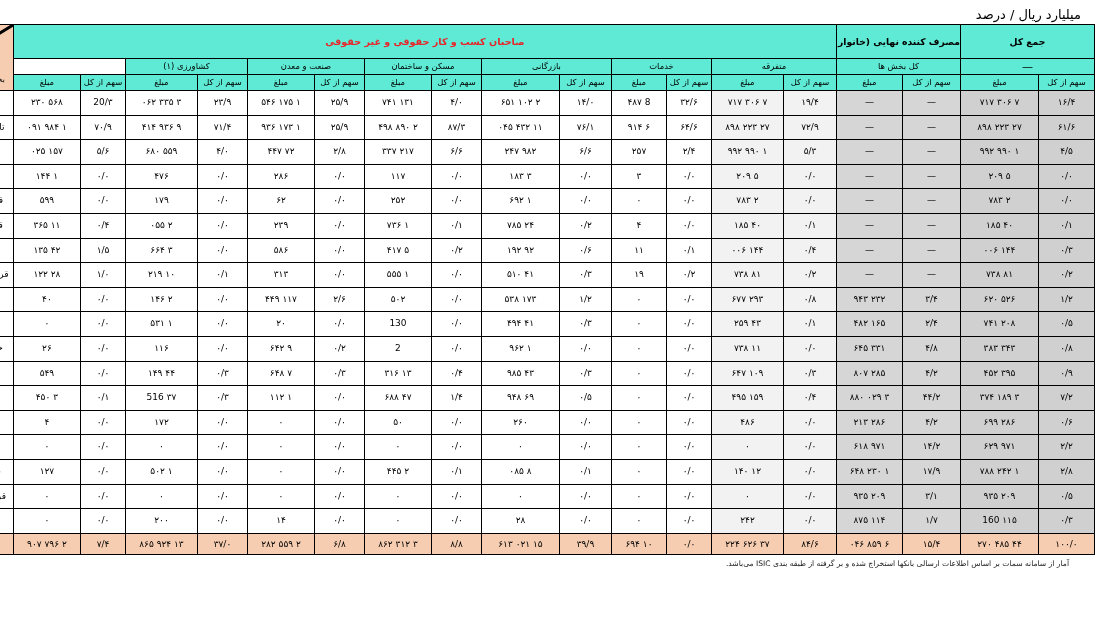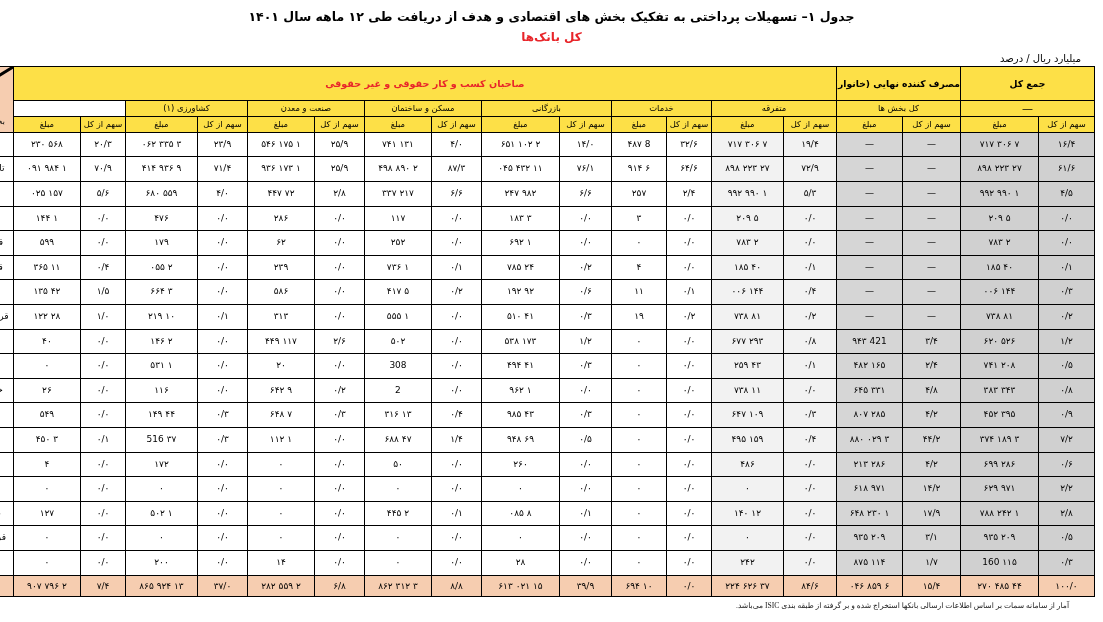--- a/index.html
+++ b/index.html
@@ -34,21 +34,21 @@
     letter-spacing: 0;
   }
   .sub-title {
     font-size: 12px;
     font-weight: bold;
     color: #e8252a;
     margin-top: 5px;
     line-height: 1.3;
   }
   .units {
-    font-size: 10px;
+    font-size: 13px;
     color: #000000;
     text-align: right;
     padding-right: 22px;
     margin-top: 7px;
     direction: rtl;
   }
 
   
   .table-wrap {
     padding: 0 8px;
@@ -66,21 +66,21 @@
     border: 0.8px solid #000;
     padding: 0;
     margin: 0;
     text-align: center;
     vertical-align: middle;
     white-space: nowrap;
     overflow: hidden;
   }
   
   thead th {
-    background: #fde047;
+    background: #5eead4;
     font-size: 8.4px;
     font-weight: normal;
     height: 15px;
     line-height: 15px;
     color: #000;
   }
   thead th.grp {
     font-weight: bold;
     font-size: 9.2px;
     height: 17px;
@@ -161,32 +161,28 @@
 
   
   .footnotes {
     direction: rtl;
     text-align: right;
     padding: 3px 16px 0 0;
     font-size: 7.6px;
     line-height: 1.55;
     color: #1a1a1a;
   }
-  .footnotes .fn1 { padding-right: 18px; font-family: Liberation Serif, serif; }
+  .footnotes .fn1 { padding-right: 18px; }
   .footnotes .fn2 { padding-right: 58px; }
 </style>
 </head>
 <body>
 
 <div class="page">
 
-  <div class="title-block">
-    <div class="main-title">جدول ۱– تسهیلات پرداختی به تفکیک بخش های اقتصادی و هدف از دریافت طی ۱۲ ماهه سال ۱۴۰۱</div>
-    <div class="sub-title">کل بانک‌ها</div>
-  </div>
 
   <div class="units">میلیارد ریال / درصد</div>
 
   <div class="table-wrap">
     <table class="data">
       <colgroup>
         <col style="width:56px">
           <col style="width:78px">
         <col style="width:58px">
           <col style="width:66px">
@@ -261,21 +257,21 @@
             <td class="num white">۳۲/۶</td>
             <td class="num white">8 ۴۸۷</td>
             <td class="num white">۱۴/۰</td>
             <td class="num white">۲ ۱۰۲ ۶۵۱</td>
             <td class="num white">۴/۰</td>
             <td class="num white">۱۳۱ ۷۴۱</td>
             <td class="num white">۲۵/۹</td>
             <td class="num white">۱ ۱۷۵ ۵۴۶</td>
             <td class="num white">۲۳/۹</td>
             <td class="num white">۳ ۳۳۵ ۰۶۲</td>
-            <td class="num white">۲۰/۳</td>
+            <td class="num white">20/۳</td>
             <td class="num white">۵۶۸ ۲۳۰</td>
             <td class="rowlabel">ایجاد</td>
           </tr>
           <tr>
             <td class="num grand">۶۱/۶</td>
             <td class="num grand">۲۷ ۲۲۳ ۸۹۸</td>
             <td class="num house">—</td>
             <td class="num house">—</td>
             <td class="num allsec">۷۲/۹</td>
             <td class="num allsec">۲۷ ۲۲۳ ۸۹۸</td>
@@ -416,21 +412,21 @@
             <td class="num white">۰/۱</td>
             <td class="num white">۱۰ ۲۱۹</td>
             <td class="num white">۱/۰</td>
             <td class="num white">۲۸ ۱۲۲</td>
             <td class="rowlabel">قرض الحسنه سایراشتغال</td>
           </tr>
           <tr>
             <td class="num grand">۱/۲</td>
             <td class="num grand">۵۲۶ ۶۲۰</td>
             <td class="num house">۳/۴</td>
-            <td class="num house">421 ۹۴۳</td>
+            <td class="num house">۲۳۲ ۹۴۳</td>
             <td class="num allsec">۰/۸</td>
             <td class="num allsec">۲۹۳ ۶۷۷</td>
             <td class="num white">۰/۰</td>
             <td class="num white">۰</td>
             <td class="num white">۱/۲</td>
             <td class="num white">۱۷۳ ۵۳۸</td>
             <td class="num white">۰/۰</td>
             <td class="num white">۵۰۲</td>
             <td class="num white">۲/۶</td>
             <td class="num white">۱۱۷ ۴۴۹</td>
@@ -445,21 +441,21 @@
             <td class="num grand">۲۰۸ ۷۴۱</td>
             <td class="num house">۲/۴</td>
             <td class="num house">۱۶۵ ۴۸۲</td>
             <td class="num allsec">۰/۱</td>
             <td class="num allsec">۴۳ ۲۵۹</td>
             <td class="num white">۰/۰</td>
             <td class="num white">۰</td>
             <td class="num white">۰/۳</td>
             <td class="num white">۴۱ ۴۹۴</td>
             <td class="num white">۰/۰</td>
-            <td class="num white">308</td>
+            <td class="num white">130</td>
             <td class="num white">۰/۰</td>
             <td class="num white">۲۰</td>
             <td class="num white">۰/۰</td>
             <td class="num white">۱ ۵۳۱</td>
             <td class="num white">۰/۰</td>
             <td class="num white">۰</td>
             <td class="rowlabel">جعاله تعمیر مسکن</td>
           </tr>
           <tr>
             <td class="num grand">۰/۸</td>

